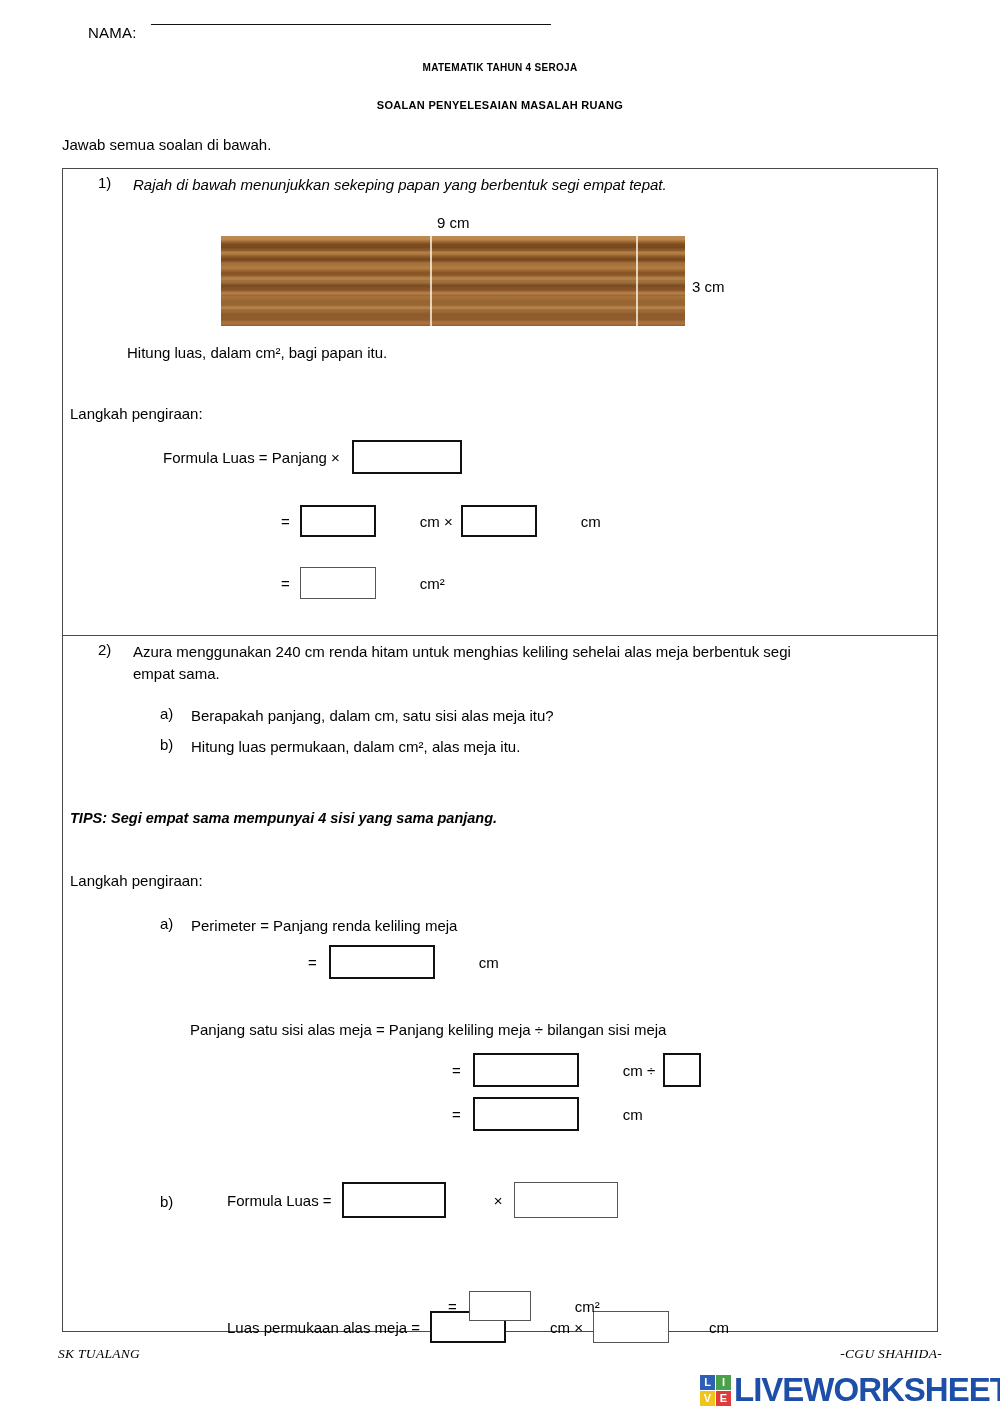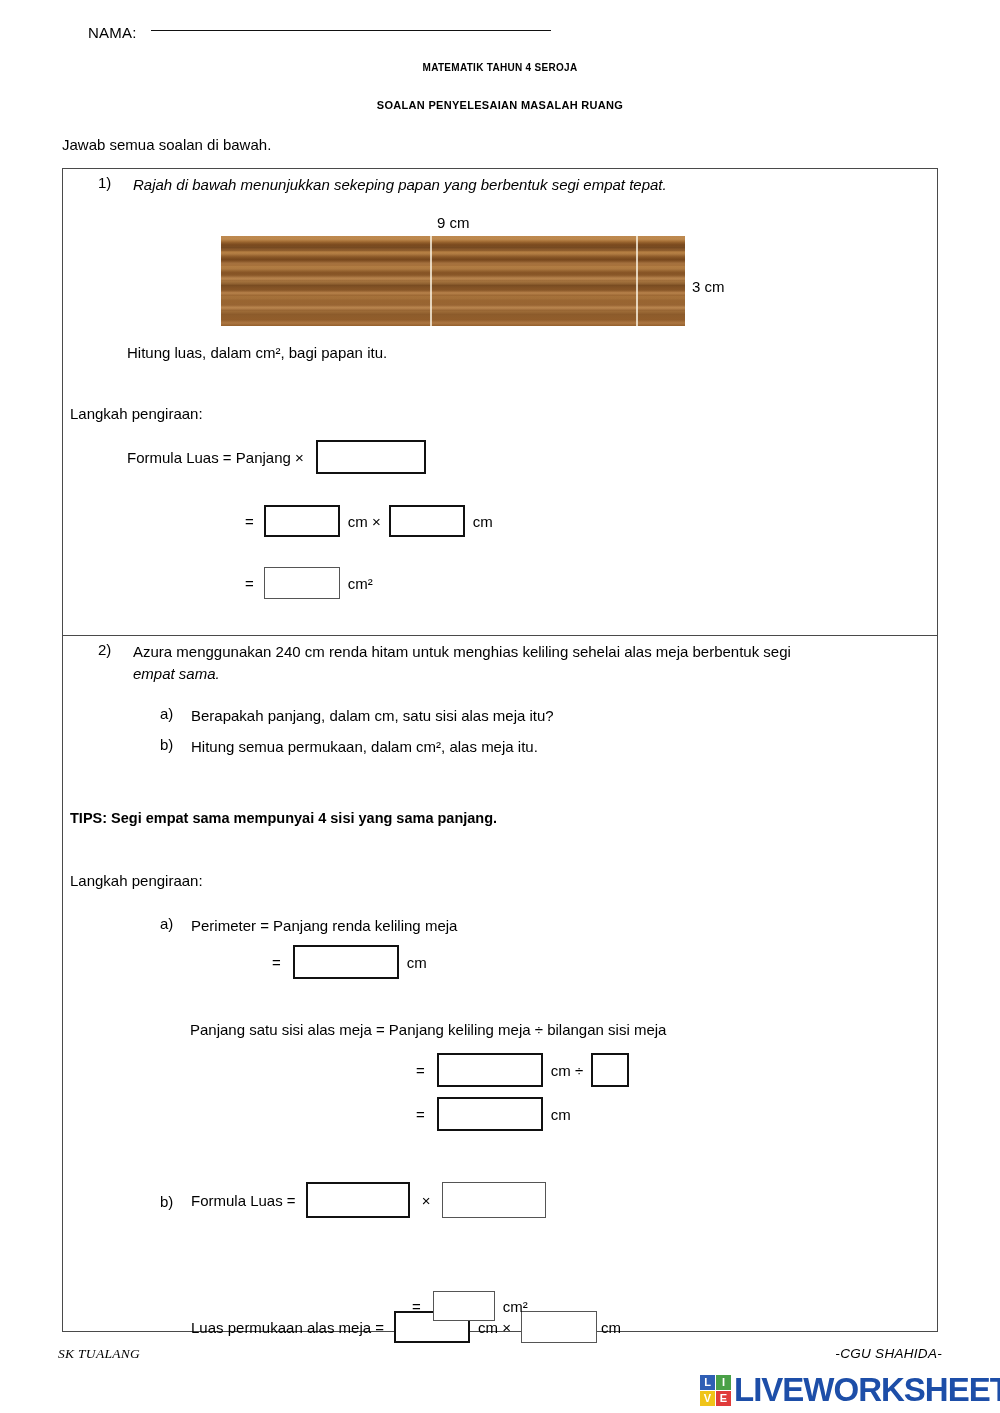--- a/index.html
+++ b/index.html
@@ -16,21 +16,21 @@
     color: #000000;
     font-size: 15px;
   }
 
   
   .nama-row {
     position: absolute;
     left: 88px;
     top: 24px;
     display: flex;
-    align-items: center;
+    align-items: flex-start;
     gap: 14px;
   }
   .nama-label { font-size: 15px; letter-spacing: .2px; }
   .nama-line {
     width: 400px;
     height: 0;
     border-bottom: 1.4px solid #111;
     margin-bottom: 4px;
   }
 
@@ -70,21 +70,21 @@
     border-top: 1.3px solid #4a4a4a;
   }
 
   
   .abs { position: absolute; }
 
   .qnum { font-size: 15px; }
   .qtext { font-size: 15px; line-height: 1.45; }
 
   .bold { font-weight: normal; }
-  .boldital { font-weight: bold; }
+  .boldital { font-weight: bold; font-style: italic; }
 
   
   .board {
     position: absolute;
     left: 221px;
     top: 236px;
     width: 464px;
     height: 90px;
     background:
       repeating-linear-gradient(
@@ -146,41 +146,41 @@
   
   .ibox {
     display: inline-block;
     background: #ffffff;
     border: 2px solid #111;
     vertical-align: middle;
   }
   .ibox.light { border: 1.6px solid #555; }
 
   .row { position: absolute; display: flex; align-items: center; }
-  .row .lbl { font-size: 15px; }
+  .row .lbl { font-size: 15px; margin-left: 36px; }
   .gap4 { width: 4px; }
   .gap8 { width: 8px; }
   .gap10 { width: 10px; }
   .gap12 { width: 12px; }
 
   
   .foot-left {
     position: absolute;
     left: 58px;
     top: 1346px;
     font-family: "Liberation Serif", serif;
     font-style: italic;
     font-size: 13.5px;
     letter-spacing: .3px;
   }
   .foot-right {
     position: absolute;
     right: 58px;
     top: 1346px;
-    font-family: Liberation Sans, sans-serif;
+    font-family: Liberation Serif, serif;
     font-style: italic;
     font-size: 13.5px;
     letter-spacing: .3px;
   }
 
   .lw-logo {
     position: absolute;
     left: 700px;
     top: 1371px;
     display: flex;
@@ -265,27 +265,27 @@
 <div class="row" style="left:245px; top:567px;">
   <span class="lbl">=</span>
   <span class="gap10"></span>
   <span class="ibox light" style="width:76px; height:32px;"></span>
   <span class="gap8"></span>
   <span class="lbl">cm²</span>
 </div>
 
 <div class="abs qnum" style="left:98px; top:641px;">2)</div>
 <div class="abs qtext" style="left:133px; top:641px; width:800px;">Azura menggunakan 240 cm renda hitam untuk menghias keliling sehelai alas meja berbentuk segi</div>
-<div class="abs qtext" style="left:133px; top:663px; width:800px;font-style:italic;">empat sama.</div>
+<div class="abs qtext" style="left:133px; top:663px; width:800px;">empat sama.</div>
 
 <div class="abs qnum" style="left:160px; top:705px;">a)</div>
 <div class="abs qtext" style="left:191px; top:705px;">Berapakah panjang, dalam cm, satu sisi alas meja itu?</div>
 
 <div class="abs qnum" style="left:160px; top:736px;">b)</div>
-<div class="abs qtext" style="left:191px; top:736px;">Hitung semua permukaan, dalam cm², alas meja itu.</div>
+<div class="abs qtext" style="left:191px; top:736px;">Hitung luas permukaan, dalam cm², alas meja itu.</div>
 
 <div class="abs boldital" style="left:70px; top:810px; font-size:14.5px;">TIPS: Segi empat sama mempunyai 4 sisi yang sama panjang.</div>
 
 <div class="abs bold" style="left:70px; top:872px; font-size:15px;">Langkah pengiraan:</div>
 
 <div class="abs qnum" style="left:160px; top:915px;">a)</div>
 <div class="abs qtext" style="left:191px; top:915px;">Perimeter = Panjang renda keliling meja</div>
 
 <div class="row" style="left:272px; top:945px;">
   <span class="lbl">=</span>

